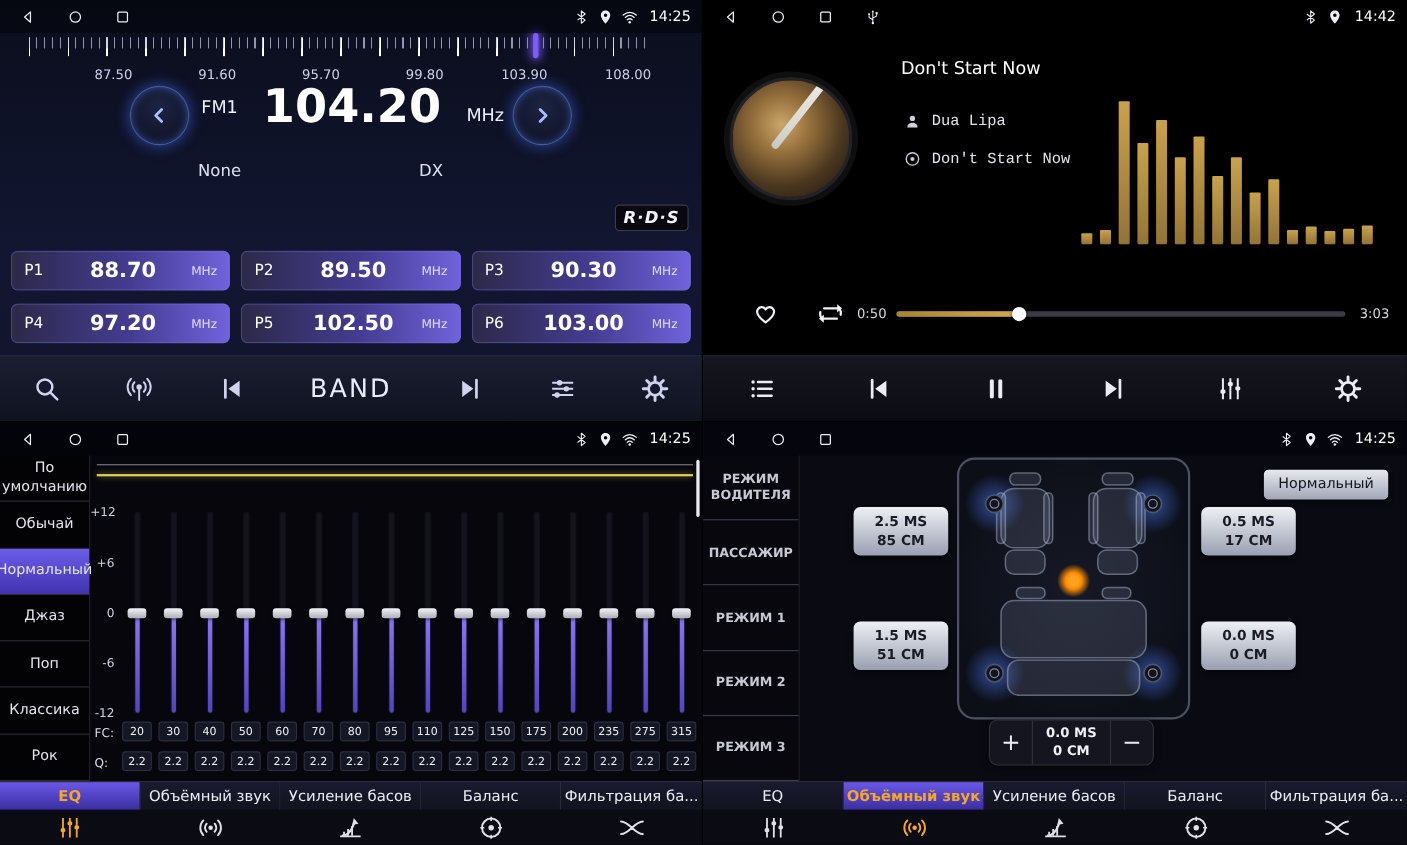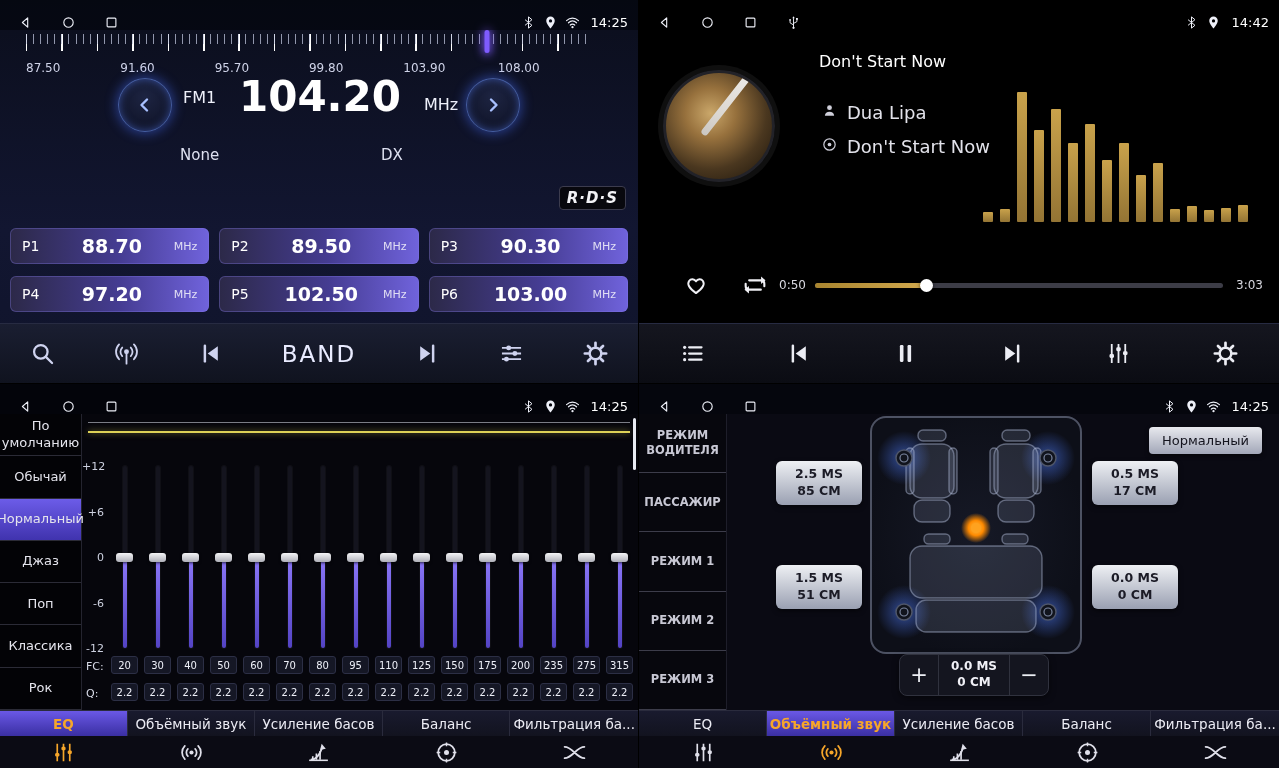--- a/index.html
+++ b/index.html
@@ -5,21 +5,21 @@
   *{margin:0;padding:0;box-sizing:border-box;}
   html,body{width:1279px;height:768px;background:#000;font-family:"DejaVu Sans",sans-serif;color:#fff;overflow:hidden;}
   #stage{position:relative;width:1279px;height:768px;background:#000;}
   .quad{position:absolute;overflow:hidden;}
   #q-radio{left:0;top:0;width:639px;height:384px;background:linear-gradient(180deg,#0b0e1c 0%,#121631 60%,#10142b 100%);border-right:1px solid #000;border-bottom:1px solid #000;}
   #q-player{left:639px;top:0;width:640px;height:384px;background:#000;border-bottom:1px solid #000;}
   #q-eq{left:0;top:384px;width:639px;height:384px;background:#06060c;border-right:1px solid #000;}
   #q-surround{left:639px;top:384px;width:640px;height:384px;background:#0a0a13;}
 
   
-  .statusbar{position:absolute;left:0;top:0;right:0;height:30px;display:flex;align-items:flex-end;padding:0 10px;background:rgba(2,3,9,.55);z-index:6;}
+  .statusbar{position:absolute;left:0;top:0;right:0;height:30px;display:flex;align-items:center;padding:0 10px;background:rgba(2,3,9,.55);z-index:6;}
   .sb-black{background:#000;}
   .sb-nav{display:flex;align-items:center;gap:28px;margin-left:8px;}
   .sb-sp{flex:1;}
   .sb-right{display:flex;align-items:center;gap:7px;}
   .sb-icon{width:15px;height:15px;display:inline-block;color:#eef0f8;}
   .sb-icon svg{width:100%;height:100%;display:block;}
   .sb-time{font-size:13px;color:#fff;margin-left:4px;}
 
   
   .dock{position:absolute;left:0;right:0;bottom:0;height:60px;display:flex;align-items:center;justify-content:space-around;background:linear-gradient(180deg,#1a1e31,#10131f);border-top:1px solid #272b42;color:#cfd3ef;}
@@ -30,21 +30,21 @@
 
   
   #radio-scale{position:absolute;left:26px;top:34px;width:566px;height:46px;}
   #radio-ticks{position:absolute;left:0;right:0;top:0;height:20px;
     background-image:
       repeating-linear-gradient(90deg,rgba(190,196,220,.75) 0 1px,transparent 1px 7.08px),
       repeating-linear-gradient(90deg,#ffffff 0 1.5px,transparent 1.5px 35.4px);
     background-size:100% 10px,100% 17px;background-repeat:no-repeat;background-position:top left;}
   #radio-pointer{position:absolute;top:-4px;width:5px;height:23px;border-radius:3px;background:#7e5bff;box-shadow:0 0 9px 2px rgba(126,91,255,.85);transform:translateX(-50%);}
   .scale-labels{position:absolute;left:0;right:0;top:27px;display:flex;}
-  .scale-labels span{flex:1;text-align:left;font-size:12px;color:#cfd3e8;}
+  .scale-labels span{flex:1;text-align:right;font-size:12px;color:#cfd3e8;}
 
   #radio-main{position:absolute;left:0;top:72px;width:639px;height:112px;}
   .round-btn{position:absolute;width:54px;height:54px;border-radius:50%;background:radial-gradient(circle at 50% 35%,#1d2442,#0c0f20);border:1px solid rgba(110,150,255,.55);box-shadow:0 0 12px 2px rgba(70,110,255,.45),inset 0 0 8px rgba(90,130,255,.5);display:flex;align-items:center;justify-content:center;color:#a8c0ff;cursor:pointer;}
   #btn-tune-down{left:118px;top:6px;}
   #btn-tune-up{left:466px;top:6px;}
   .rb-ic{width:24px;height:24px;}
   .rb-ic svg{width:100%;height:100%;}
   #radio-band{position:absolute;left:183px;top:16px;font-size:16px;color:#eef0fa;}
   #radio-freq{position:absolute;left:230px;top:0;width:180px;text-align:center;font-size:42px;font-weight:bold;color:#fff;}
   #radio-unit{position:absolute;left:424px;top:23px;font-size:16px;color:#eef0fa;}
@@ -55,21 +55,21 @@
   #radio-presets{position:absolute;left:10px;right:10px;top:228px;display:grid;grid-template-columns:1fr 1fr 1fr;grid-template-rows:36px 36px;gap:12px 10px;}
   .preset{border-radius:6px;background:linear-gradient(90deg,#2c2948 0%,#453c92 55%,#7063dc 100%);display:flex;align-items:center;padding:0 12px;box-shadow:inset 0 0 0 1px rgba(130,120,230,.35);cursor:pointer;}
   .p-num{font-size:14px;color:#fff;width:28px;}
   .p-freq{flex:1;text-align:center;font-size:19px;font-weight:bold;color:#fff;}
   .p-unit{font-size:11px;color:rgba(255,255,255,.8);}
 
   
   #album-art{position:absolute;left:24px;top:70px;width:112px;height:112px;border-radius:50%;background:radial-gradient(circle at 42% 38%,#caa76a 0%,#97713d 28%,#4a371f 62%,#191209 100%);border:3px solid #222228;box-shadow:0 0 0 5px rgba(255,255,255,.06),0 0 14px rgba(0,0,0,.8);overflow:hidden;}
   #album-art .stick{position:absolute;left:58px;top:-10px;width:7px;height:80px;background:linear-gradient(180deg,#fff,#cfcfcf);border-radius:4px;transform:rotate(38deg);opacity:.9;}
   #song-title{position:absolute;left:180px;top:52px;font-size:16px;color:#fff;}
-  .meta-row{position:absolute;display:flex;align-items:flex-start;gap:9px;color:#e2e2ea;font-size:18px;}
+  .meta-row{position:absolute;display:flex;align-items:flex-end;gap:9px;color:#e2e2ea;font-size:14px;font-family:Liberation Mono, monospace;}
   #artist-row{left:182px;top:102px;}
   #track-row{left:182px;top:136px;}
   .m-ic{width:17px;height:17px;color:#cfcfda;}
   .m-ic svg{width:100%;height:100%;}
   #spectrum{position:absolute;left:344px;top:86px;width:272px;height:136px;display:flex;align-items:flex-end;gap:7px;}
   .sp-bar{width:10px;background:linear-gradient(180deg,#c9a24b,#937434);border-radius:1px;}
   #player-controls{position:absolute;left:0;right:0;top:266px;height:40px;}
   .pc-ic{position:absolute;width:26px;height:26px;color:#f0f0f5;top:6px;cursor:pointer;}
   .pc-ic svg{width:100%;height:100%;}
   #pc-heart{left:44px;}

